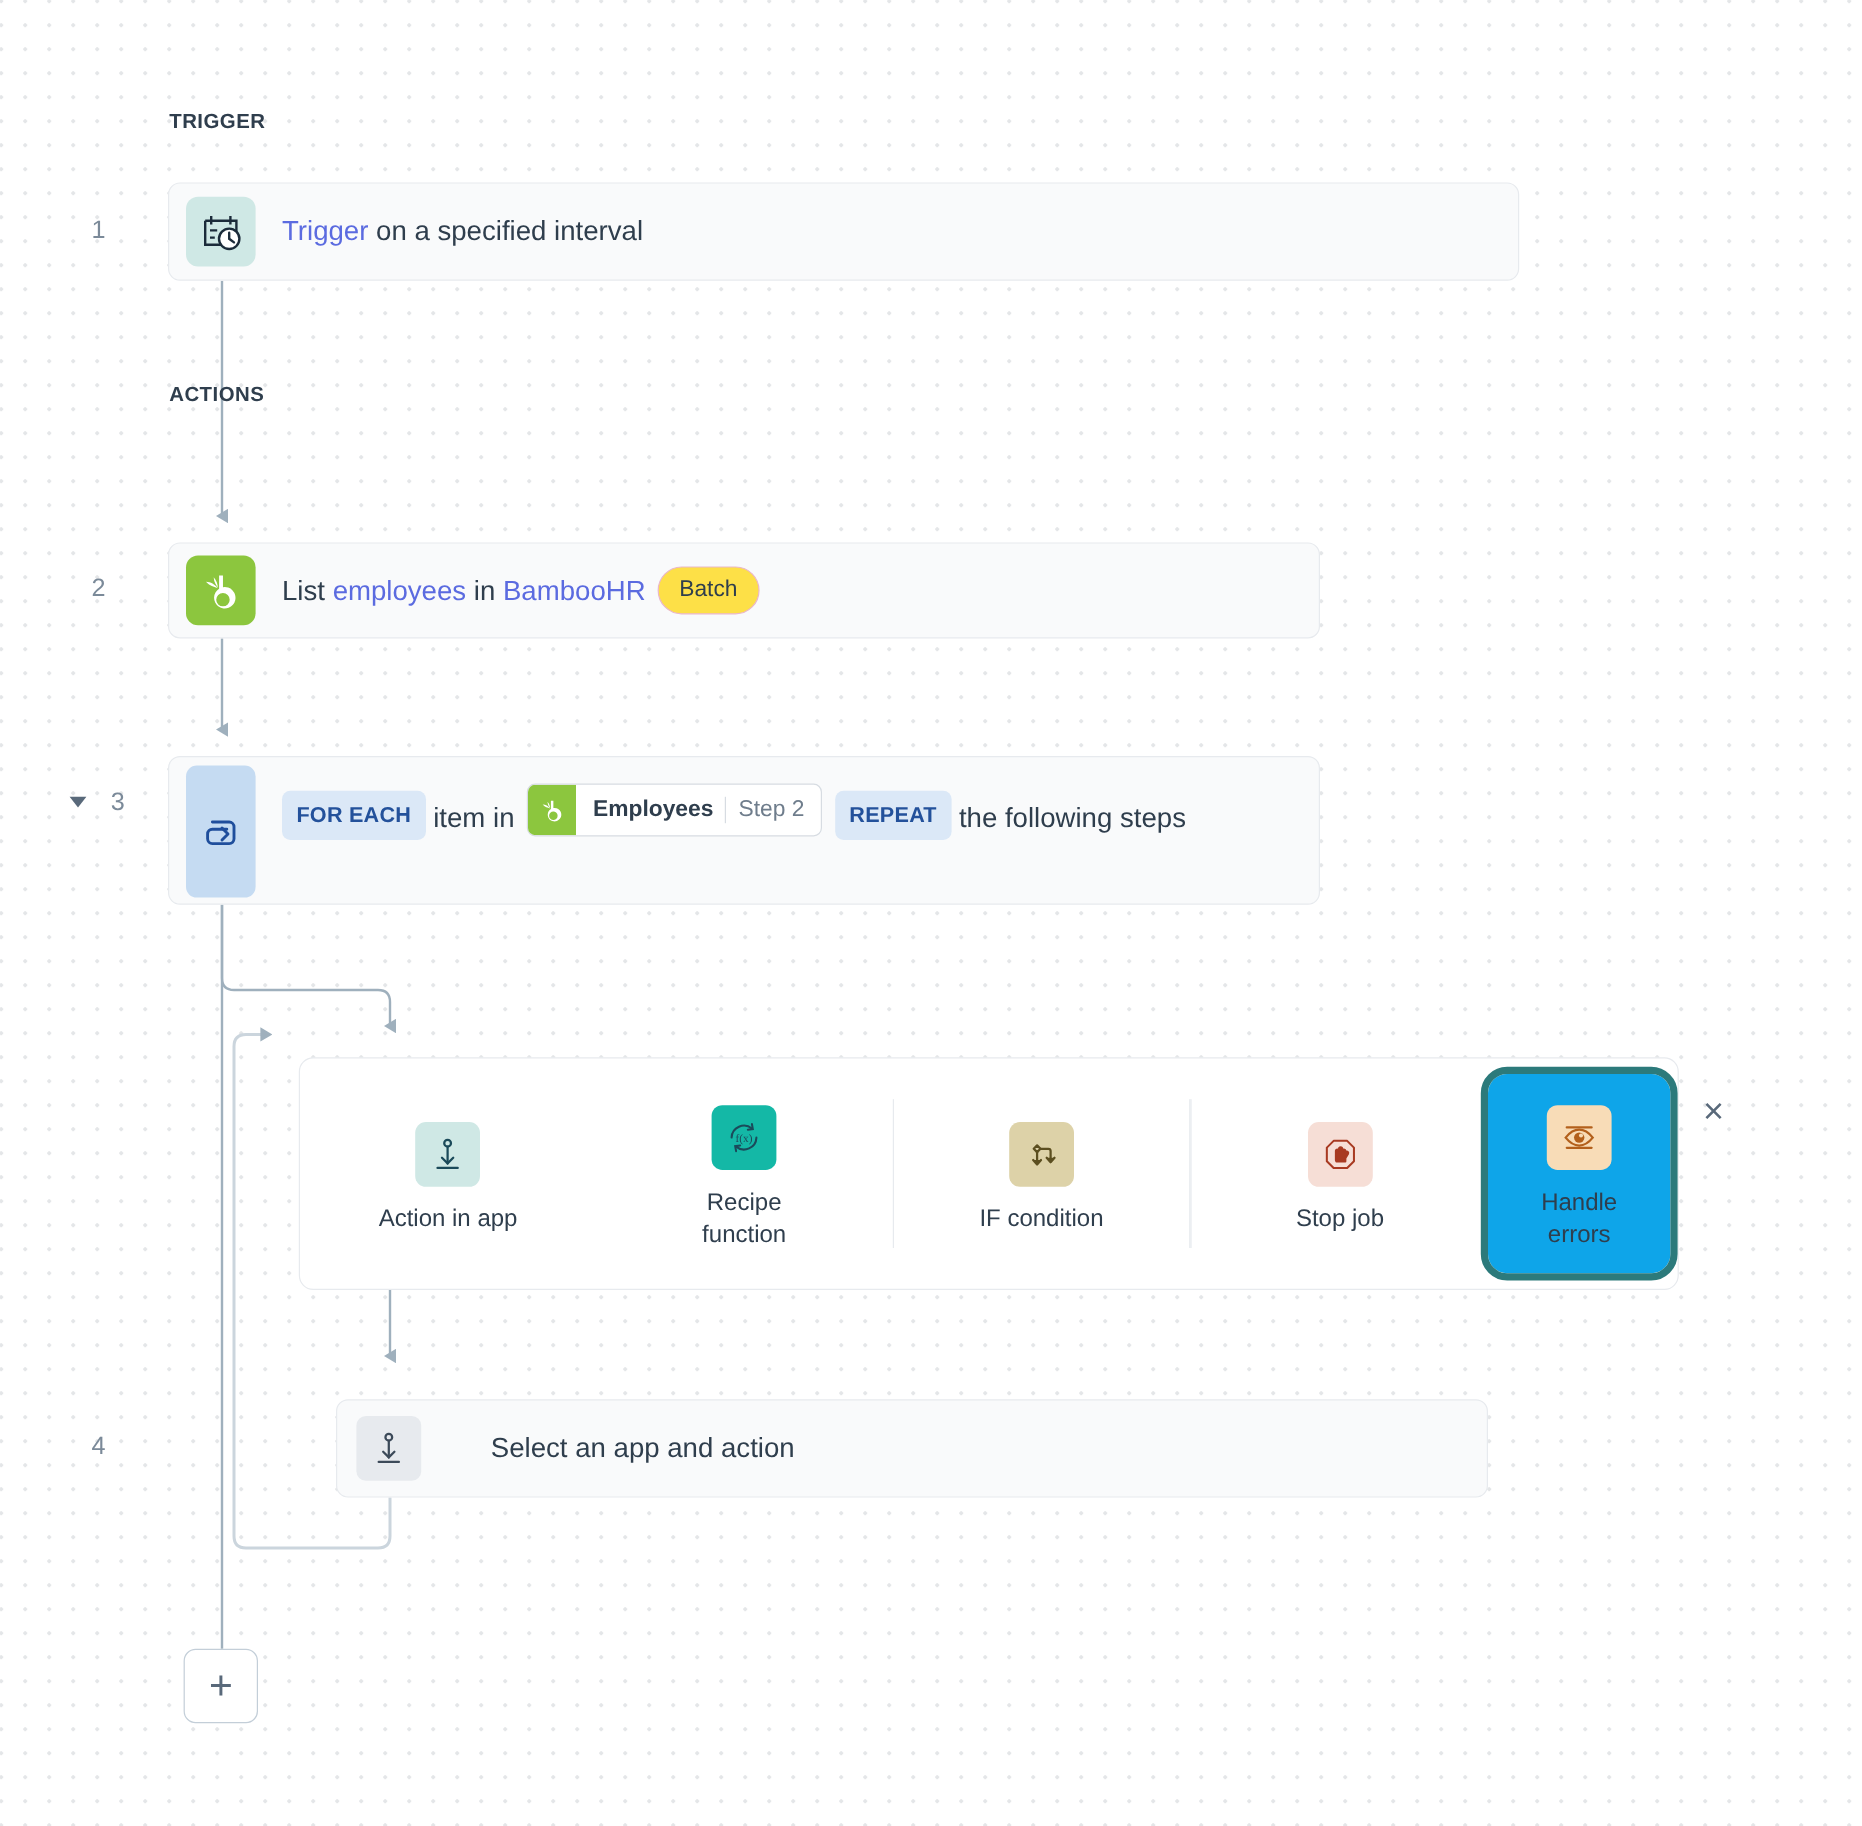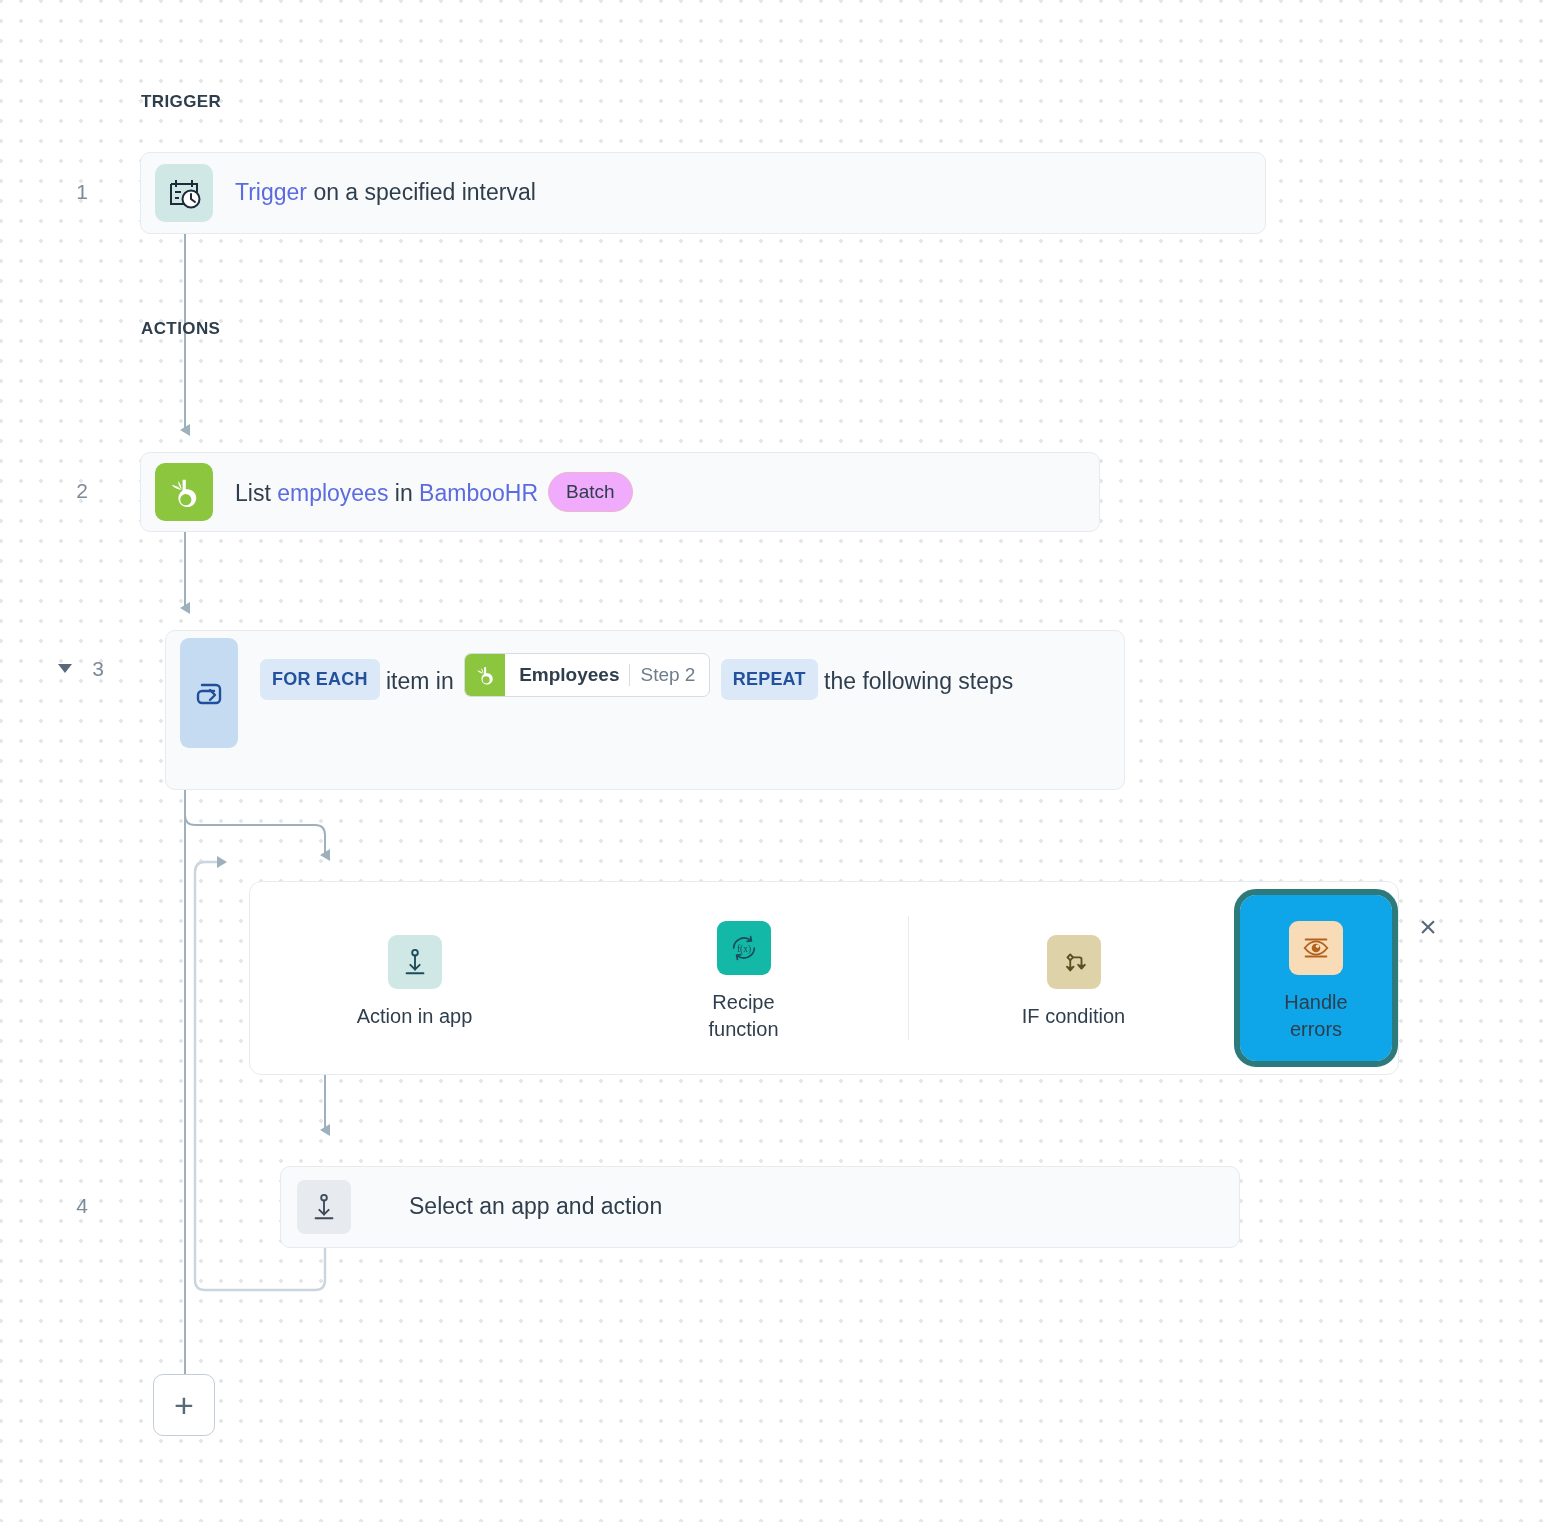--- a/index.html
+++ b/index.html
@@ -68,21 +68,21 @@
     position: absolute;
     background: #f9fafb;
     border: 1px solid #e7eaee;
     border-radius: 10px;
     display: flex;
     align-items: flex-start;
     box-sizing: border-box;
   }
   #card-1 { left: 140px; top: 152px; width: 1126px; height: 82px; align-items: center; }
   #card-2 { left: 140px; top: 452px; width: 960px; height: 80px; align-items: center; }
-  #card-3 { left: 140px; top: 630px; width: 960px; height: 160px; margin-left: 25px; }
+  #card-3 { left: 140px; top: 630px; width: 960px; height: 124px; }
   #card-4 { left: 280px; top: 1166px; width: 960px; height: 82px; align-items: center; gap: 36px; }
 
   .icon-tile {
     border-radius: 10px;
     display: flex;
     align-items: center;
     justify-content: center;
     flex-shrink: 0;
   }
   #tile-1 {
@@ -107,21 +107,21 @@
     color: #2f3e4d;
     margin-left: 22px;
     line-height: 1.45;
   }
   #card-3 .card-text { margin-top: 22px; margin-right: 20px; }
   .link-token { color: #5b6be0; }
 
   .badge-batch {
     display: inline-block;
     border: 1px solid #eab7ca;
-    background: #f0abfc;
+    background: #fde047;
     color: #2f3e4d;
     border-radius: 20px;
     font-size: 19px;
     padding: 5px 17px 6px;
     vertical-align: 3px;
     margin-left: 10px;
   }
 
   .kw-pill {
     display: inline-block;
@@ -389,20 +389,29 @@
       </span>
       <span class="pi-label">IF condition</span>
     </div>
 
     <div class="picker-divider"></div>
 
 
 
     <div class="picker-divider"></div>
 
+    <div class="picker-item">
+      <span class="pi-tile" style="background:#f6ded6">
+        <svg width="32" height="32" viewBox="0 0 34 34" fill="none" stroke="#a83a22" stroke-width="1.8" stroke-linejoin="round">
+          <polygon points="11,5 23,5 29,11 29,23 23,29 11,29 5,23 5,11"></polygon>
+          <path d="M13 22 v-8 a1.4 1.4 0 0 1 2.8 0 v-2 a1.4 1.4 0 0 1 2.8 0 v2 a1.4 1.4 0 0 1 2.8 0 v1.5 l0.8 -0.8 a1.2 1.2 0 0 1 1.6 1.6 l-2.4 4 v3 h-8 z" fill="#a83a22" stroke="#a83a22"></path>
+        </svg>
+      </span>
+      <span class="pi-label">Stop job</span>
+    </div>
 
     <div class="picker-item selected">
       <span class="pi-tile" style="background:#f8dcb7">
         <svg width="32" height="32" viewBox="0 0 34 34" fill="none" stroke="#b3601c" stroke-width="2" stroke-linecap="round">
           <path d="M6 8 H28"></path>
           <path d="M6 26 H28"></path>
           <path d="M5 17 c4 -5 8 -7 12 -7 s8 2 12 7 c-4 5 -8 7 -12 7 s-8 -2 -12 -7 z" fill="none"></path>
           <circle cx="17" cy="17" r="4.6" fill="#b3601c" stroke="none"></circle>
           <circle cx="18.6" cy="15.2" r="1.8" fill="#f8dcb7" stroke="none"></circle>
         </svg>

